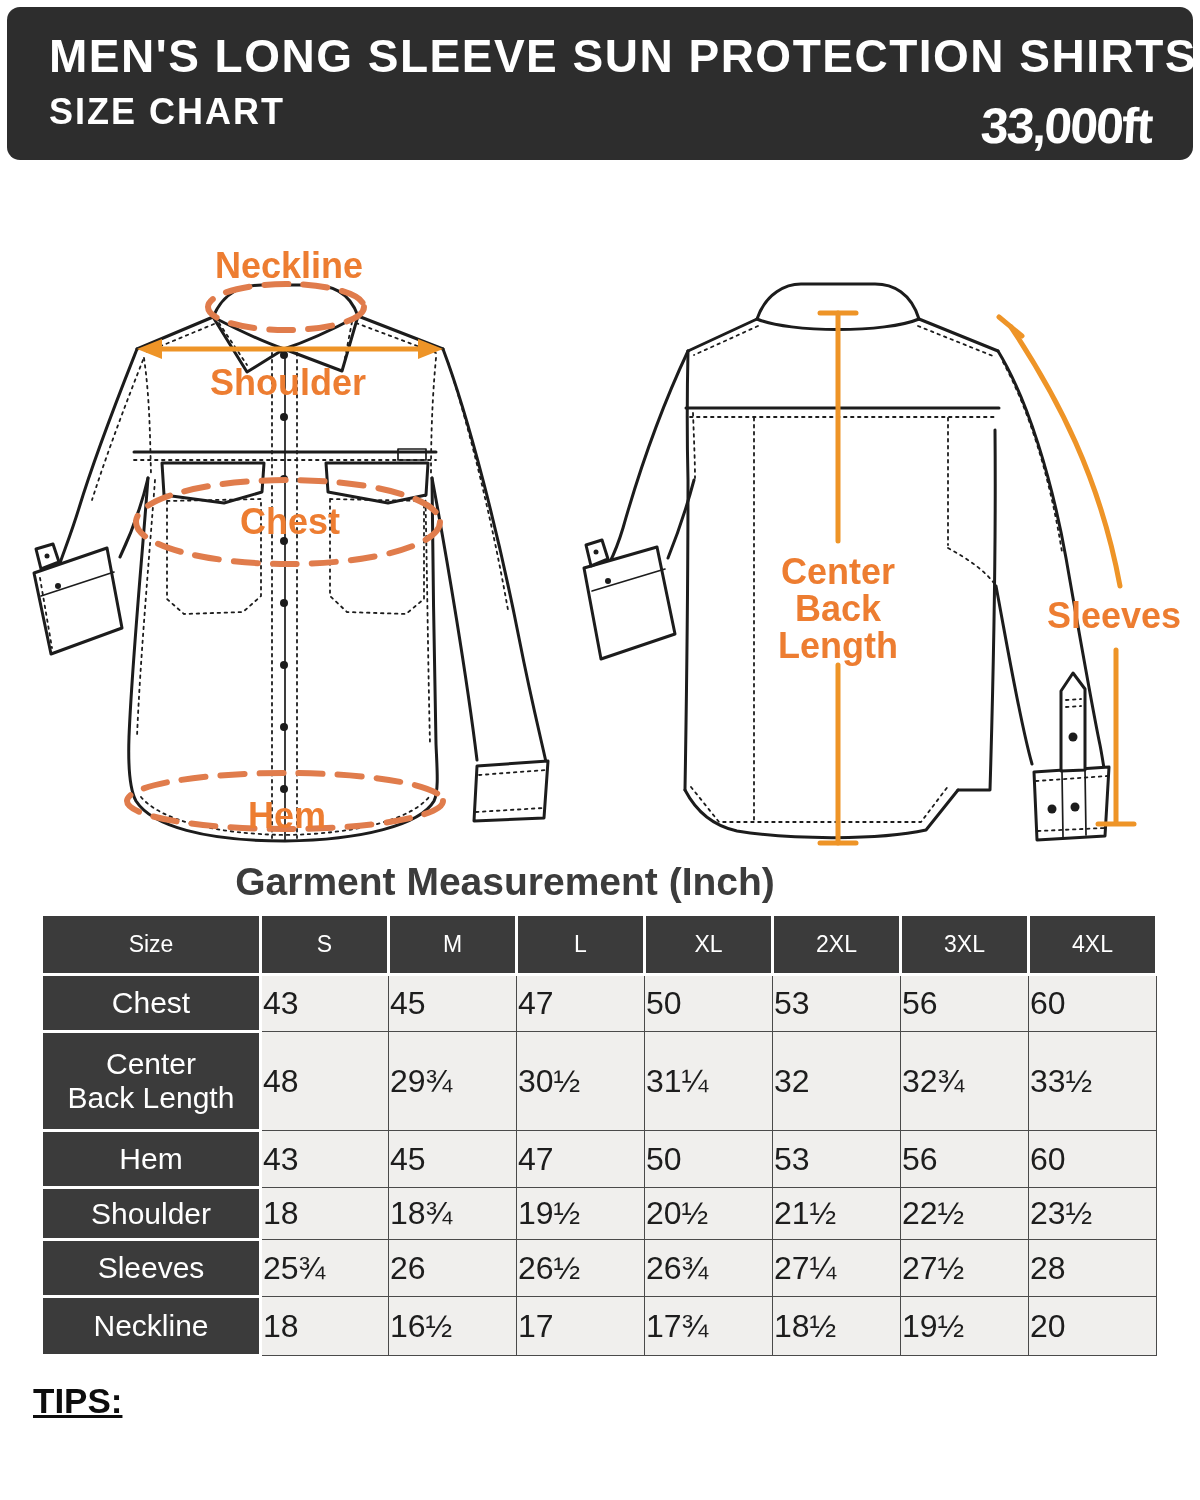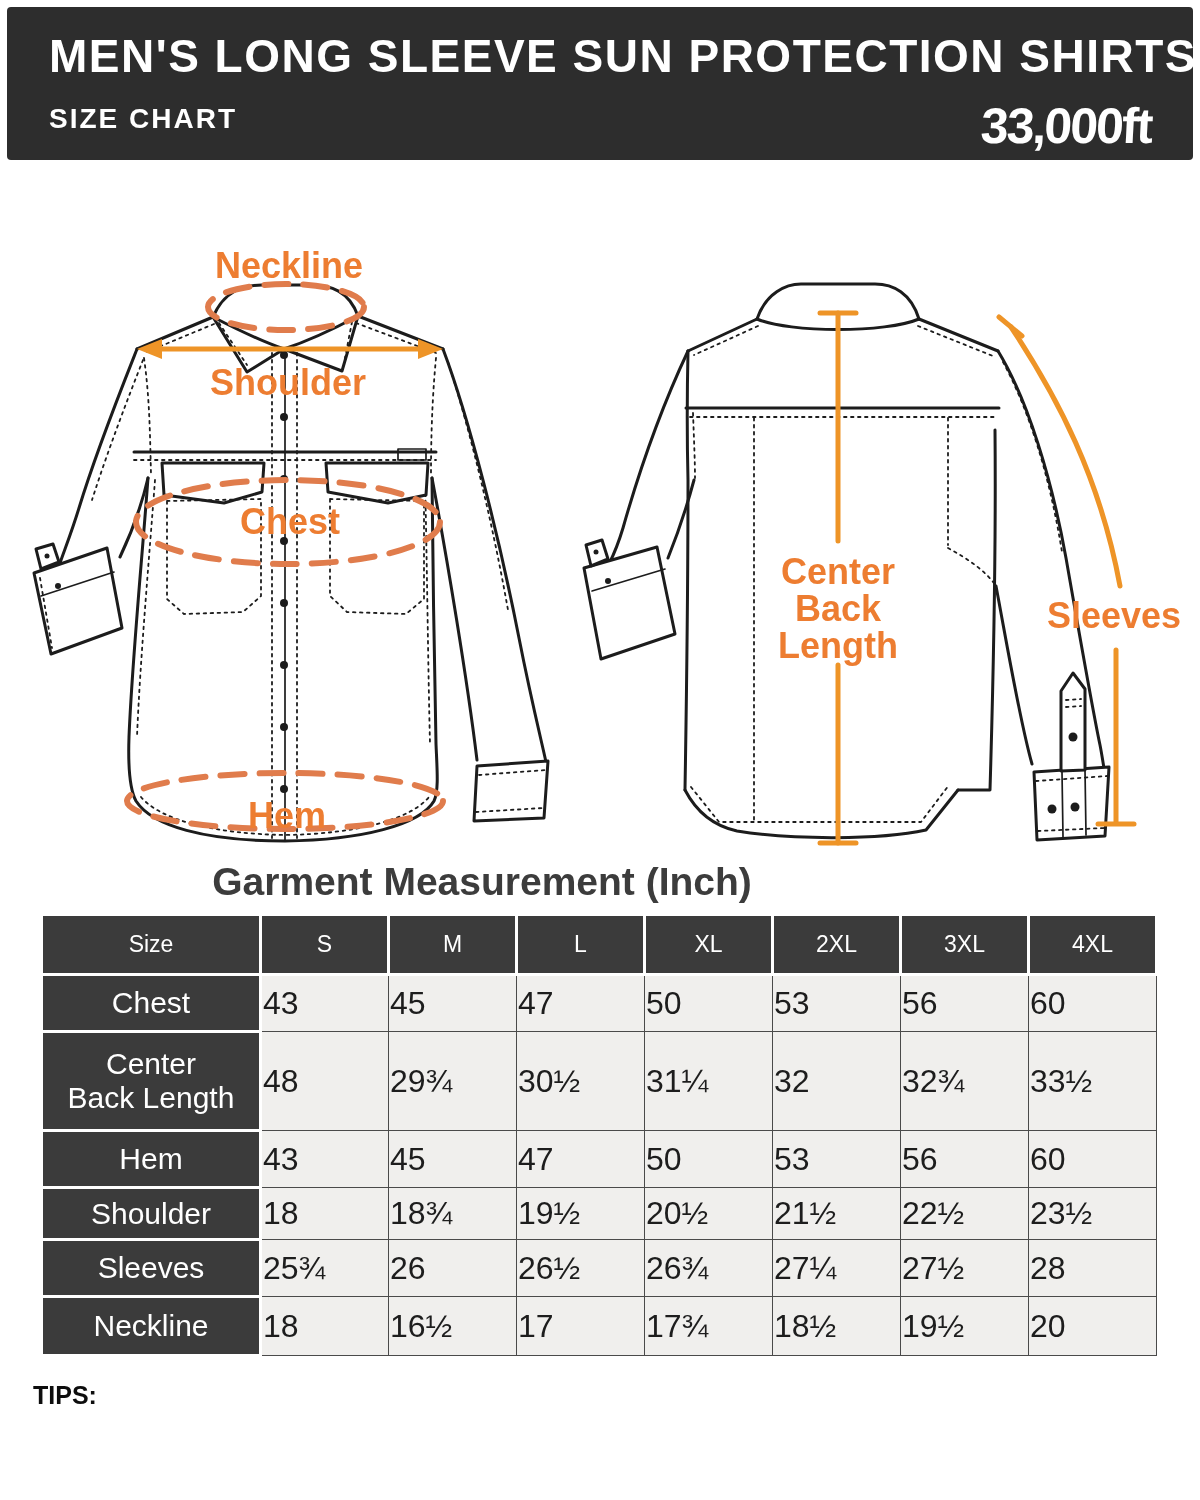--- a/index.html
+++ b/index.html
@@ -4,29 +4,29 @@
 <style>
   html,body { margin:0; padding:0; background:#ffffff; }
   .page {
     position:relative; width:1200px; height:1500px; overflow:hidden;
     background:#fff; font-family:"Liberation Sans", sans-serif;
   }
   
   .header {
     position:absolute; left:7px; right:7px; top:7px; height:153px;
     background:var(--header-bg); color:var(--header-text);
-    border-radius:4px;
+    border-radius:13px;
   }
   .header-title {
     position:absolute; left:42px; top:22px;
     font-size:46px; font-weight:700; letter-spacing:1.5px; white-space:nowrap;
   }
   .header-subtitle {
-    position:absolute; left:42px; top:96px;
-    font-size:28px; font-weight:700; letter-spacing:2px; white-space:nowrap;
+    position:absolute; left:42px; top:84px;
+    font-size:36px; font-weight:700; letter-spacing:2px; white-space:nowrap;
   }
   .header-logo {
     position:absolute; right:42px; top:90px;
     font-size:50px; font-weight:700; letter-spacing:-2px; white-space:nowrap;
     transform:skewX(-3deg);
   }
   
   .art { position:absolute; left:0; top:0; width:1200px; height:1500px; pointer-events:none; }
   .art * { stroke:var(--ink); stroke-width:3; fill:none; stroke-linejoin:round; stroke-linecap:round; }
   .art .st   { stroke-width:1.8; stroke-dasharray:2.5 4.5; }
@@ -39,21 +39,21 @@
   .art .ofill{ fill:var(--accent-line); stroke:none; }
   .diagram-label {
     position:absolute; transform:translate(-50%,-50%);
     color:var(--accent-label); font-size:36px; font-weight:700;
     line-height:37px; white-space:nowrap; text-align:center;
   }
   .diagram-label.multiline { white-space:pre-line; }
   
   .table-title {
     position:absolute; left:0; top:860px; width:964px; text-align:center;
-    font-size:39px; font-weight:700; color:var(--title-text);
+    font-size:39px; font-weight:700; color:var(--title-text);padding-left:23px;
   }
   .table-wrap { position:absolute; left:40px; top:913px; width:1118px; }
   table.size-table { width:100%; border-collapse:collapse; table-layout:fixed; }
   .size-table col.label-col { width:219px; }
   .size-table th {
     background:var(--cell-dark); color:#fff; font-weight:400;
     border:3px solid #ffffff; text-align:center; vertical-align:middle;
   }
   .size-table thead th { font-size:23px; }
   .size-table tbody th { font-size:30px; white-space:pre-line; line-height:34px; }
@@ -64,21 +64,21 @@
   .size-table thead tr { height:60px; }
   .size-table tbody tr:nth-child(1) { height:57px; }
   .size-table tbody tr:nth-child(2) { height:99px; }
   .size-table tbody tr:nth-child(3) { height:57px; }
   .size-table tbody tr:nth-child(4) { height:52px; }
   .size-table tbody tr:nth-child(5) { height:57px; }
   .size-table tbody tr:nth-child(6) { height:59px; }
   
   .tips-heading {
     position:absolute; left:33px; top:1381px;
-    font-size:25px; font-weight:700; color:#0d0d0d;
+    font-size:35px; font-weight:700; color:#0d0d0d;text-decoration:underline;
   }
   .tips-text {
     position:absolute; left:33px; top:1426px;
     font-size:32px; color:#0d0d0d; white-space:nowrap;
   }
 </style>
 </head>
 <body>
 
 <div class="page">

